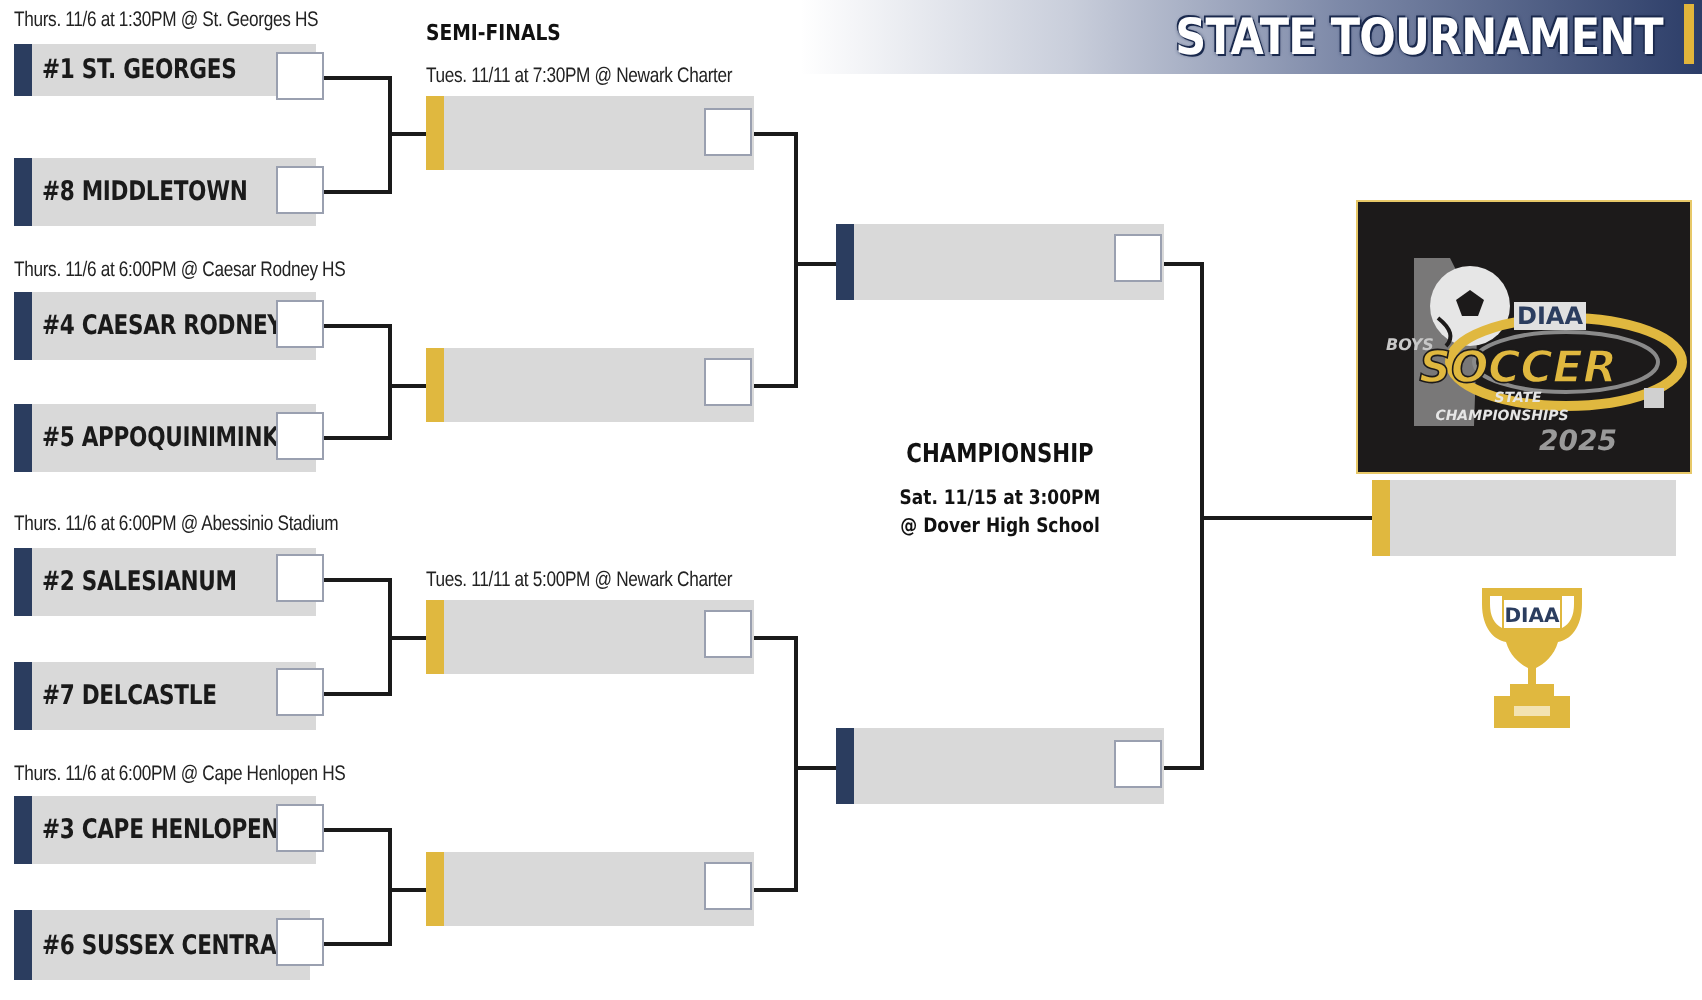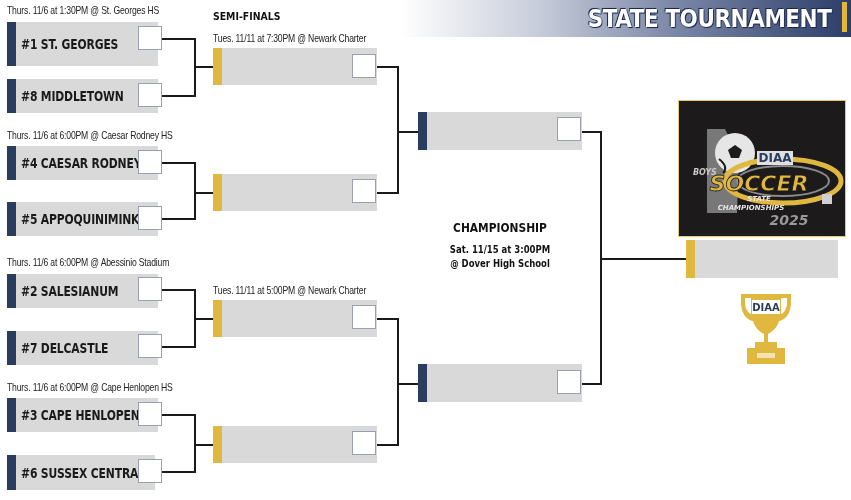--- a/index.html
+++ b/index.html
@@ -25,21 +25,21 @@
 <body>
 
 <div class="header">
   <div class="header-title">STATE TOURNAMENT</div>
   <div class="header-accent"></div>
 </div>
 
 <div class="round-title" style="left:213px;top:10px;">SEMI-FINALS</div>
 
 <div class="game-label" style="left:7px;top:4px;">Thurs. 11/6 at 1:30PM @ St. Georges HS</div>
-<div class="slot" style="left:7px;top:22px;width:151px;height:44px;text-align:right;">
+<div class="slot" style="left:7px;top:22px;width:151px;height:26px;text-align:right;">
   <div class="bar blue"></div>
   <div class="team">#1 ST. GEORGES</div>
 </div>
 <div class="score" style="left:138px;top:26px;"></div>
 <div class="slot" style="left:7px;top:79px;width:151px;height:34px;">
   <div class="bar blue"></div>
   <div class="team">#8 MIDDLETOWN</div>
 </div>
 <div class="score" style="left:138px;top:83px;"></div>
 

